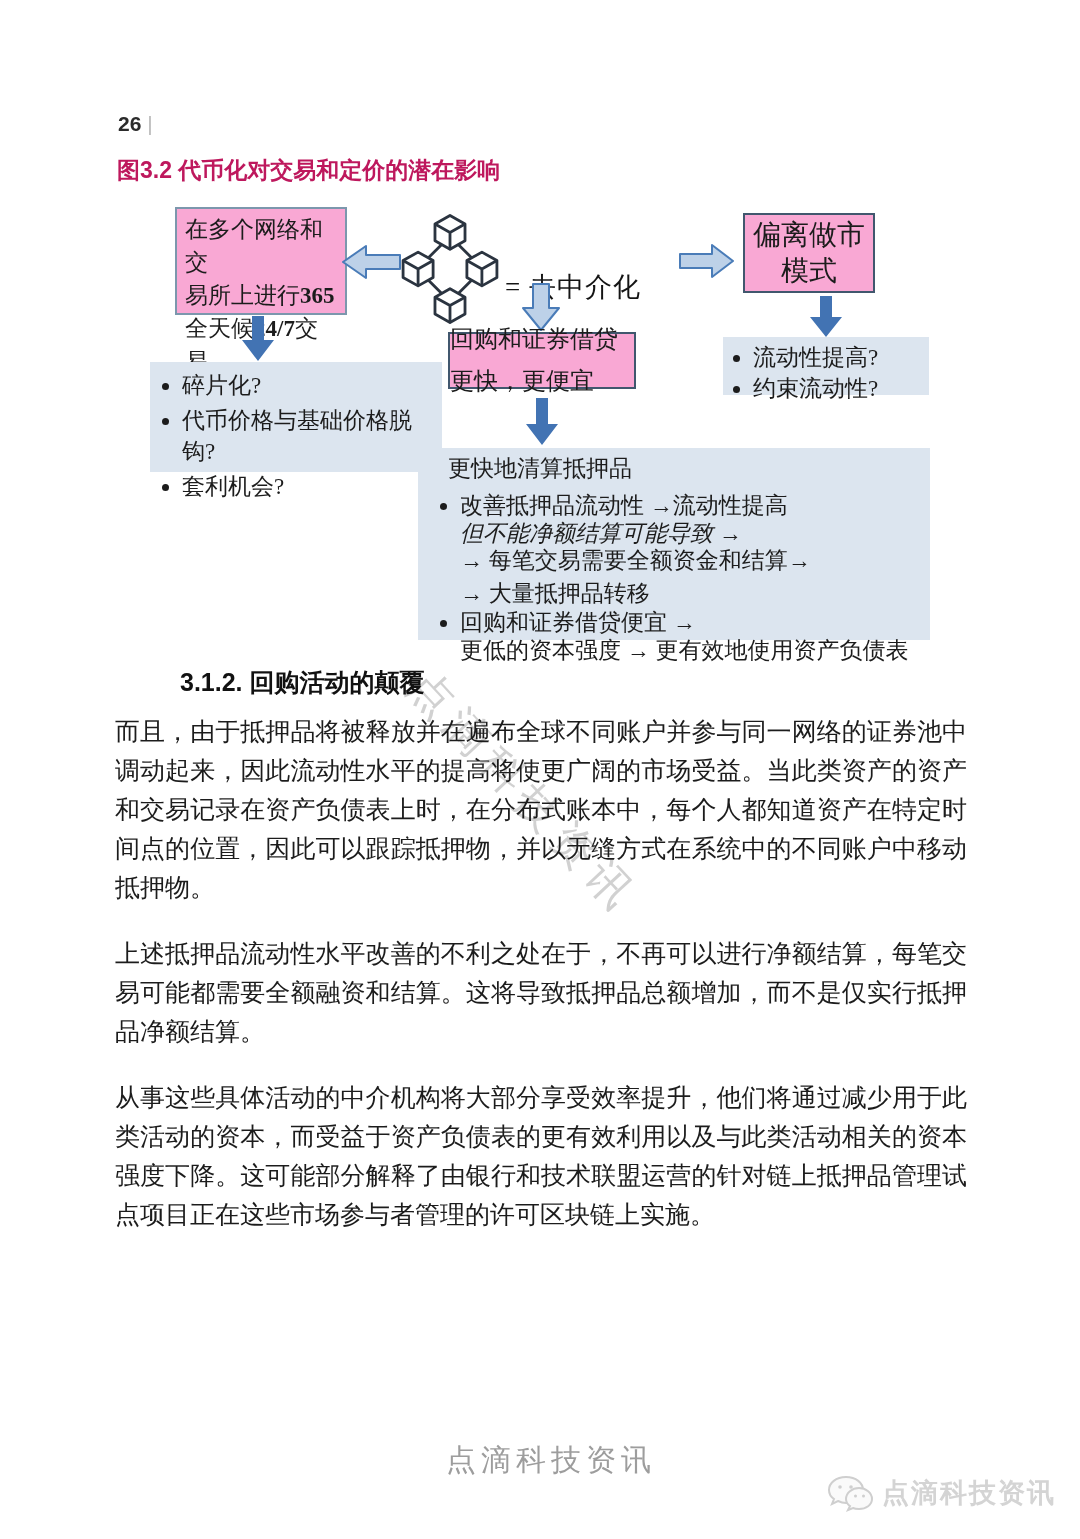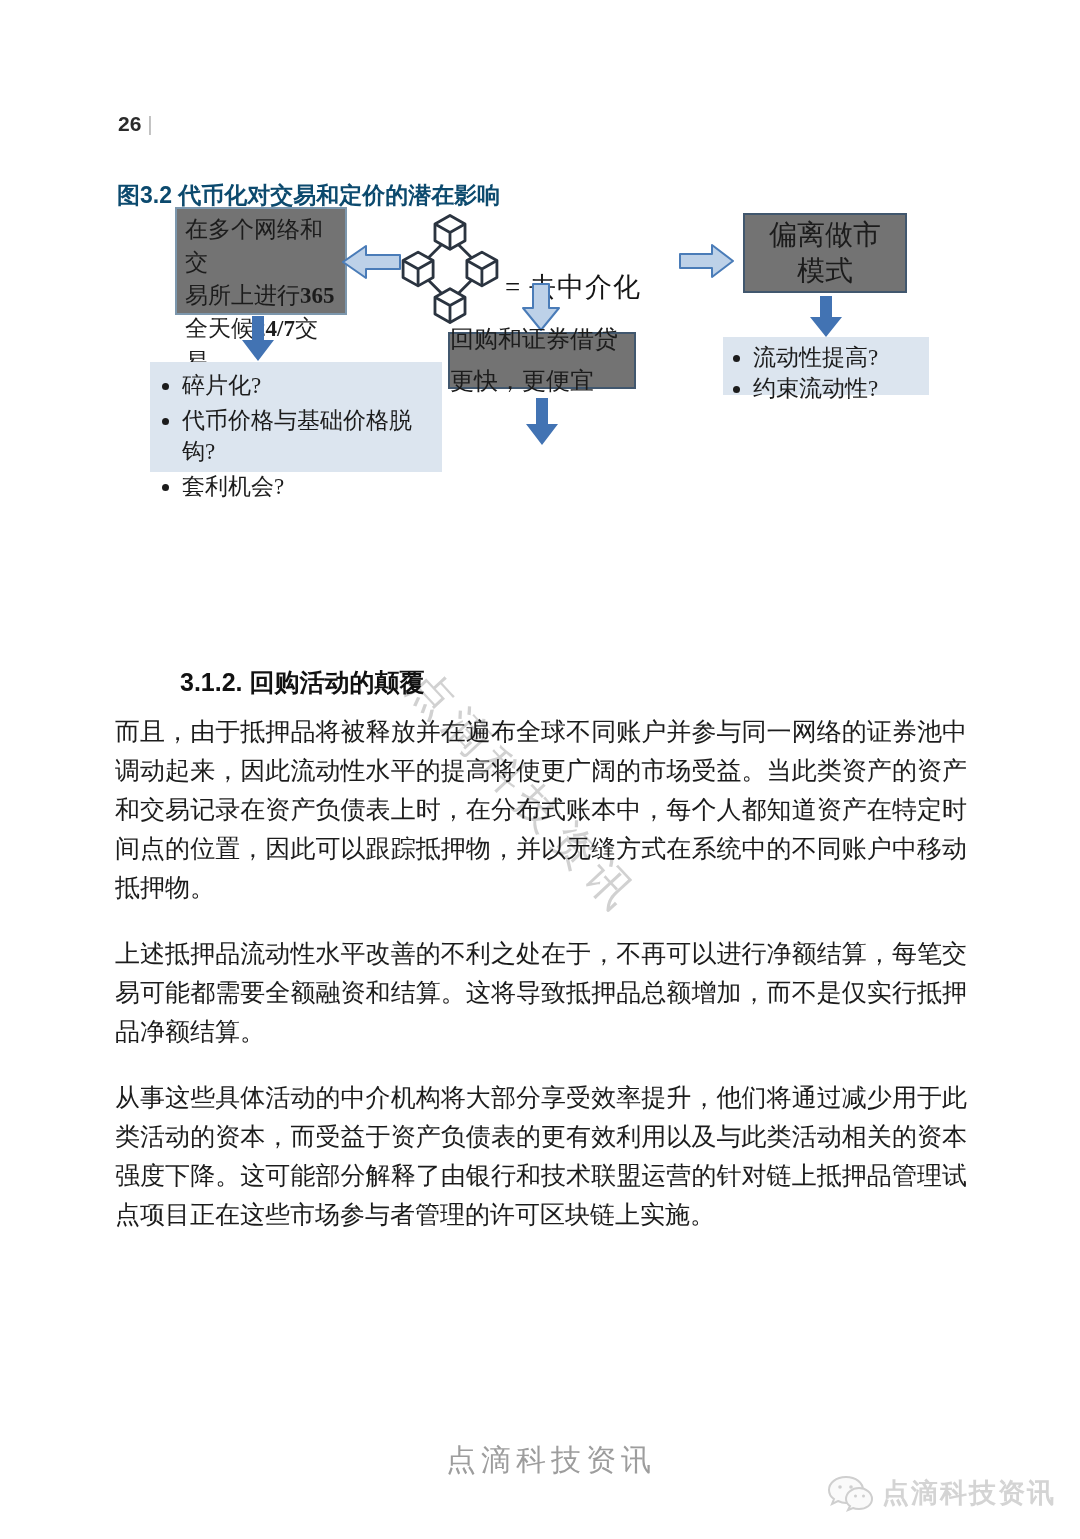--- a/index.html
+++ b/index.html
@@ -12,38 +12,38 @@
     color:#1c1c1c;
   }
   
   .page-number{
     position:absolute;left:118px;top:112px;
     font-family:"Liberation Sans", sans-serif;
     font-weight:bold;font-size:21px;color:#2b2b2b;
   }
   .page-number .bar{font-weight:normal;color:#b9b9b9;margin-left:6px;}
   .figure-title{
-    position:absolute;left:117px;top:180px;
-    font-family:"Liberation Sans", sans-serif;
-    font-weight:bold;font-size:23px;color:#0c4a6e;
+    position:absolute;left:117px;top:155px;
+    font-family:"Liberation Sans", sans-serif;
+    font-weight:bold;font-size:23px;color:#be185d;
   }
   
   .diagram{position:absolute;left:0;top:0;width:1080px;height:660px;}
   .peach-box{
-    position:absolute;background:#737373;
+    position:absolute;background:#f9a8d4;
     box-sizing:border-box;
     font-size:23px;line-height:33px;
   }
   .box-trading{
     left:175px;top:207px;width:172px;height:108px;
     border:2px solid #7c97ad;
     padding:4px 8px;text-align:left;
   }
   .box-market{
-    left:743px;top:213px;width:164px;height:80px;
+    left:743px;top:213px;width:132px;height:80px;
     border:2px solid #41576e;
     display:flex;flex-direction:column;justify-content:center;
     text-align:center;font-size:28px;line-height:36px;
   }
   .box-repo{
     left:448px;top:332px;width:188px;height:57px;
     border:2px solid #41576e;
     display:flex;flex-direction:column;justify-content:center;
     text-align:left;font-size:24px;line-height:27px;gap:15px;
   }
@@ -179,20 +179,35 @@
       <ul>
         <li>流动性提高?</li>
         <li>约束流动性?</li>
       </ul>
     </div>
 
     <svg class="arrow" style="left:524px;top:398px;" width="36" height="48">
       <path d="M12 0 H24 V26 H34 L18 47 L2 26 H12 Z" fill="#4273b3"></path>
     </svg>
 
+    <div class="blue-panel panel-big">
+      <div class="panel-title">更快地清算抵押品</div>
+      <ul>
+        <li>
+          <div>改善抵押品流动性 →流动性提高</div>
+          <div class="sub it">但不能净额结算可能导致 →</div>
+          <div class="sub">→ 每笔交易需要全额资金和结算→</div>
+          <div class="sub" style="margin-top:6px;">→ 大量抵押品转移</div>
+        </li>
+        <li>
+          <div>回购和证券借贷便宜 →</div>
+          <div class="sub">更低的资本强度 → 更有效地使用资产负债表</div>
+        </li>
+      </ul>
+    </div>
   </div>
 
   <div class="wm-diagonal">点滴科技资讯</div>
 
   <div class="section-heading">3.1.2. 回购活动的颠覆</div>
 
   <div class="body-text">
     <p>而且，由于抵押品将被释放并在遍布全球不同账户并参与同一网络的证券池中调动起来，因此流动性水平的提高将使更广阔的市场受益。当此类资产的资产和交易记录在资产负债表上时，在分布式账本中，每个人都知道资产在特定时间点的位置，因此可以跟踪抵押物，并以无缝方式在系统中的不同账户中移动抵押物。</p>
     <p>上述抵押品流动性水平改善的不利之处在于，不再可以进行净额结算，每笔交易可能都需要全额融资和结算。这将导致抵押品总额增加，而不是仅实行抵押品净额结算。</p>
     <p>从事这些具体活动的中介机构将大部分享受效率提升，他们将通过减少用于此类活动的资本，而受益于资产负债表的更有效利用以及与此类活动相关的资本强度下降。这可能部分解释了由银行和技术联盟运营的针对链上抵押品管理试点项目正在这些市场参与者管理的许可区块链上实施。</p>

